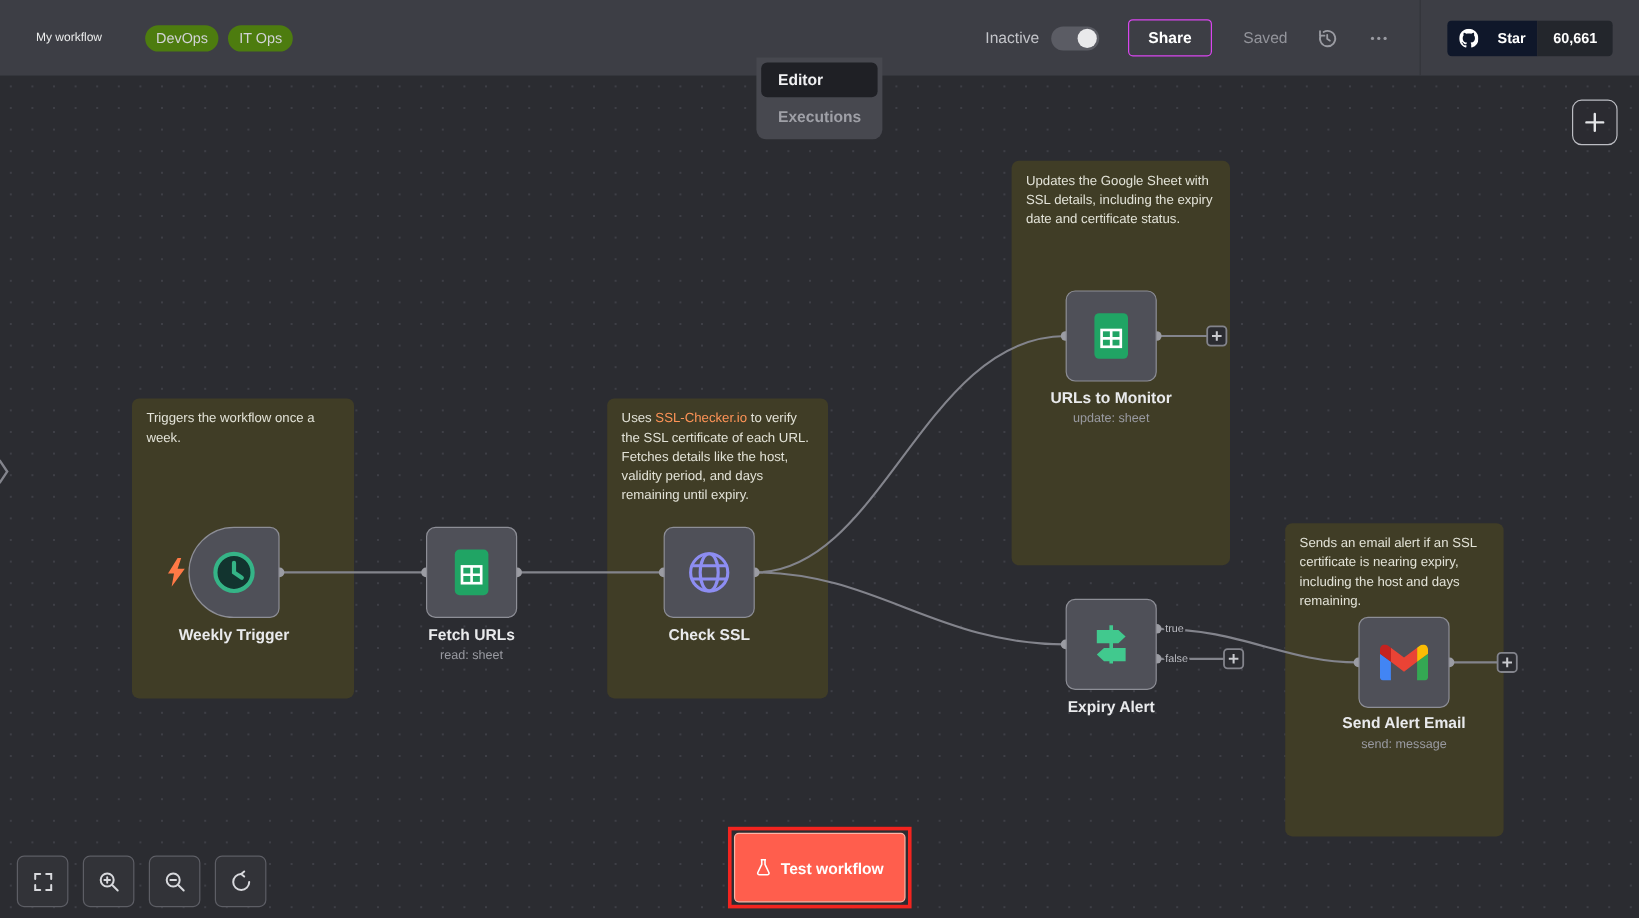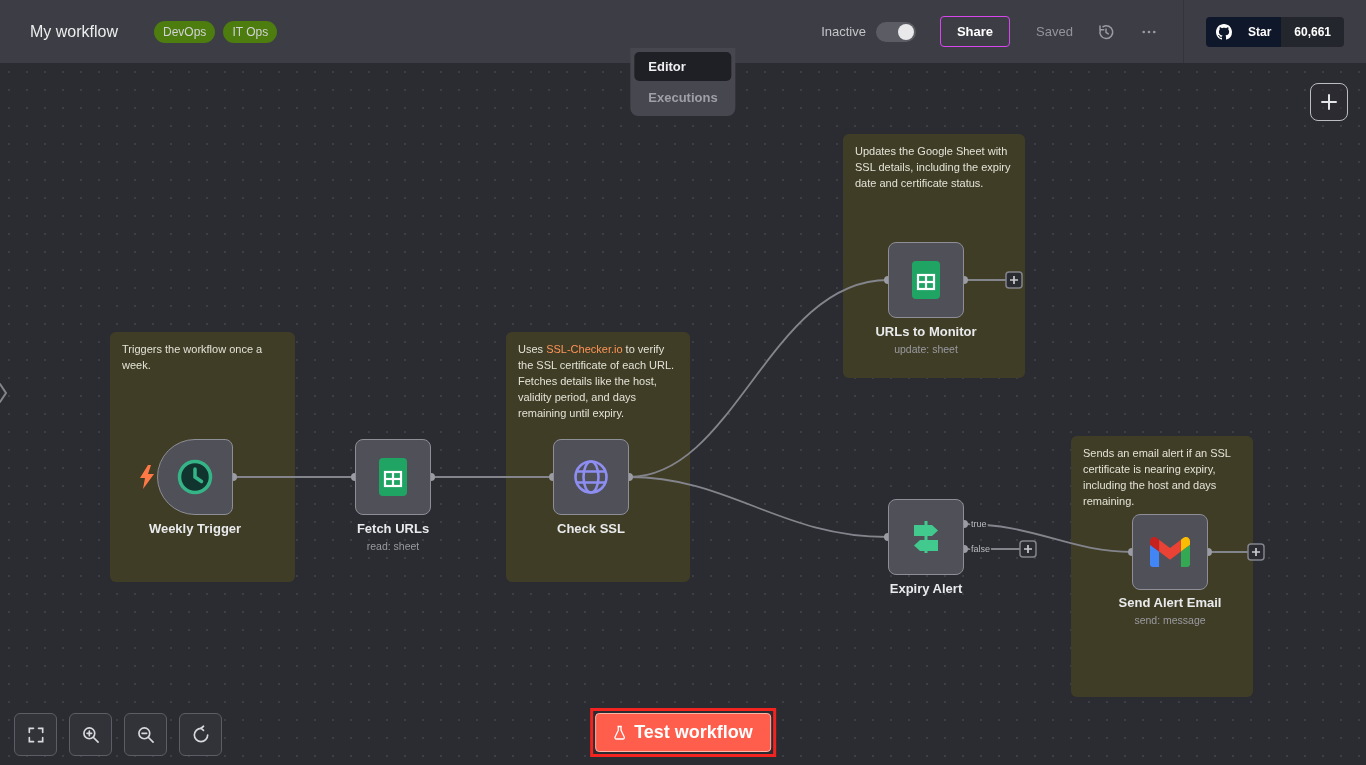--- a/index.html
+++ b/index.html
@@ -3,21 +3,21 @@
 <meta charset="utf-8">
 <style>
   * { box-sizing: border-box; }
   html,body { margin:0; padding:0; width:1366px; height:765px; overflow:hidden;
     background:#2b2c31; font-family:"Liberation Sans", sans-serif; }
 
   
   .topbar { position:absolute; top:0; left:0; width:1366px; height:63px;
     background:#3d3e45; display:flex; align-items:center;
     padding:0 22px 0 30px; z-index:10; }
-  .wf-title { font-size:16px; color:#eceded; cursor:text; }
+  .wf-title { font-size:10px; color:#eceded; cursor:text; }
   .tags { display:flex; gap:8px; margin-left:36px; }
   .tag { background:#4d7c0f; color:#d2d3d7; font-size:12px; padding:4px 9px;
     border-radius:12px; cursor:pointer; }
   .spacer { flex:1; }
   .activation-label { color:#c3c4c9; font-size:13px; }
   .toggle { width:40px; height:20px; border-radius:10px; background:#5b5c64;
     position:relative; margin-left:10px; cursor:pointer; }
   .knob { position:absolute; right:2px; top:2px; width:16px; height:16px;
     border-radius:50%; background:#e9e9eb; }
   .share-btn { margin-left:24px; background:transparent; color:#fff;
@@ -77,22 +77,22 @@
   
   .canvas-controls { position:absolute; left:14px; bottom:9px; display:flex;
     gap:12px; z-index:30; }
   .ctrl-btn { width:43px; height:43px; background:#323338; border:1px solid #5d5e65;
     border-radius:6px; display:flex; align-items:center; justify-content:center;
     cursor:pointer; }
 
   .test-wrap { position:absolute; left:50%; transform:translateX(-50%); bottom:8px;
     border:3px solid #f3241f; padding:2px; z-index:30; }
   .test-btn { display:flex; align-items:center; gap:8px; background:#ff5e4d;
-    border:1px solid #ffb4a6; color:#fff; border-radius:4px; padding:8px 17px;
-    font-size:18px; font-weight:700; font-family:inherit; cursor:pointer; }
+    border:1px solid #ffb4a6; color:#fff; border-radius:4px; padding:20px 17px;
+    font-size:13px; font-weight:700; font-family:inherit; cursor:pointer; }
 </style>
 </head>
 <body>
 
 <header class="topbar">
   <div class="wf-title">My workflow</div>
   <div class="tags">
     <span class="tag">DevOps</span>
     <span class="tag">IT Ops</span>
   </div>
@@ -135,21 +135,21 @@
 </div>
 
 <div class="canvas">
 
   <div class="note" style="left:110px;top:269px;width:185px;height:250px">
     <span>Triggers the workflow once a week.</span>
   </div>
   <div class="note" style="left:506px;top:269px;width:184px;height:250px">
     <span>Uses </span><a class="note-link">SSL-Checker.io</a><span> to verify the SSL certificate of each URL. Fetches details like the host, validity period, and days remaining until expiry.</span>
   </div>
-  <div class="note" style="left:843px;top:71px;width:182px;height:244px">
+  <div class="note" style="left:843px;top:71px;width:182px;height:337px">
     <span>Updates the Google Sheet with SSL details, including the expiry date and certificate status.</span>
   </div>
   <div class="note" style="left:1071px;top:373px;width:182px;height:261px">
     <span>Sends an email alert if an SSL certificate is nearing expiry, including the host and days remaining.</span>
   </div>
 
   <svg class="wires" width="1366" height="702">
     <path class="wire" d="M233 414 H355"></path>
     <path class="wire" d="M431 414 H553"></path>
     <path class="wire" d="M629 414 C 735 414, 770 217, 888 217"></path>

